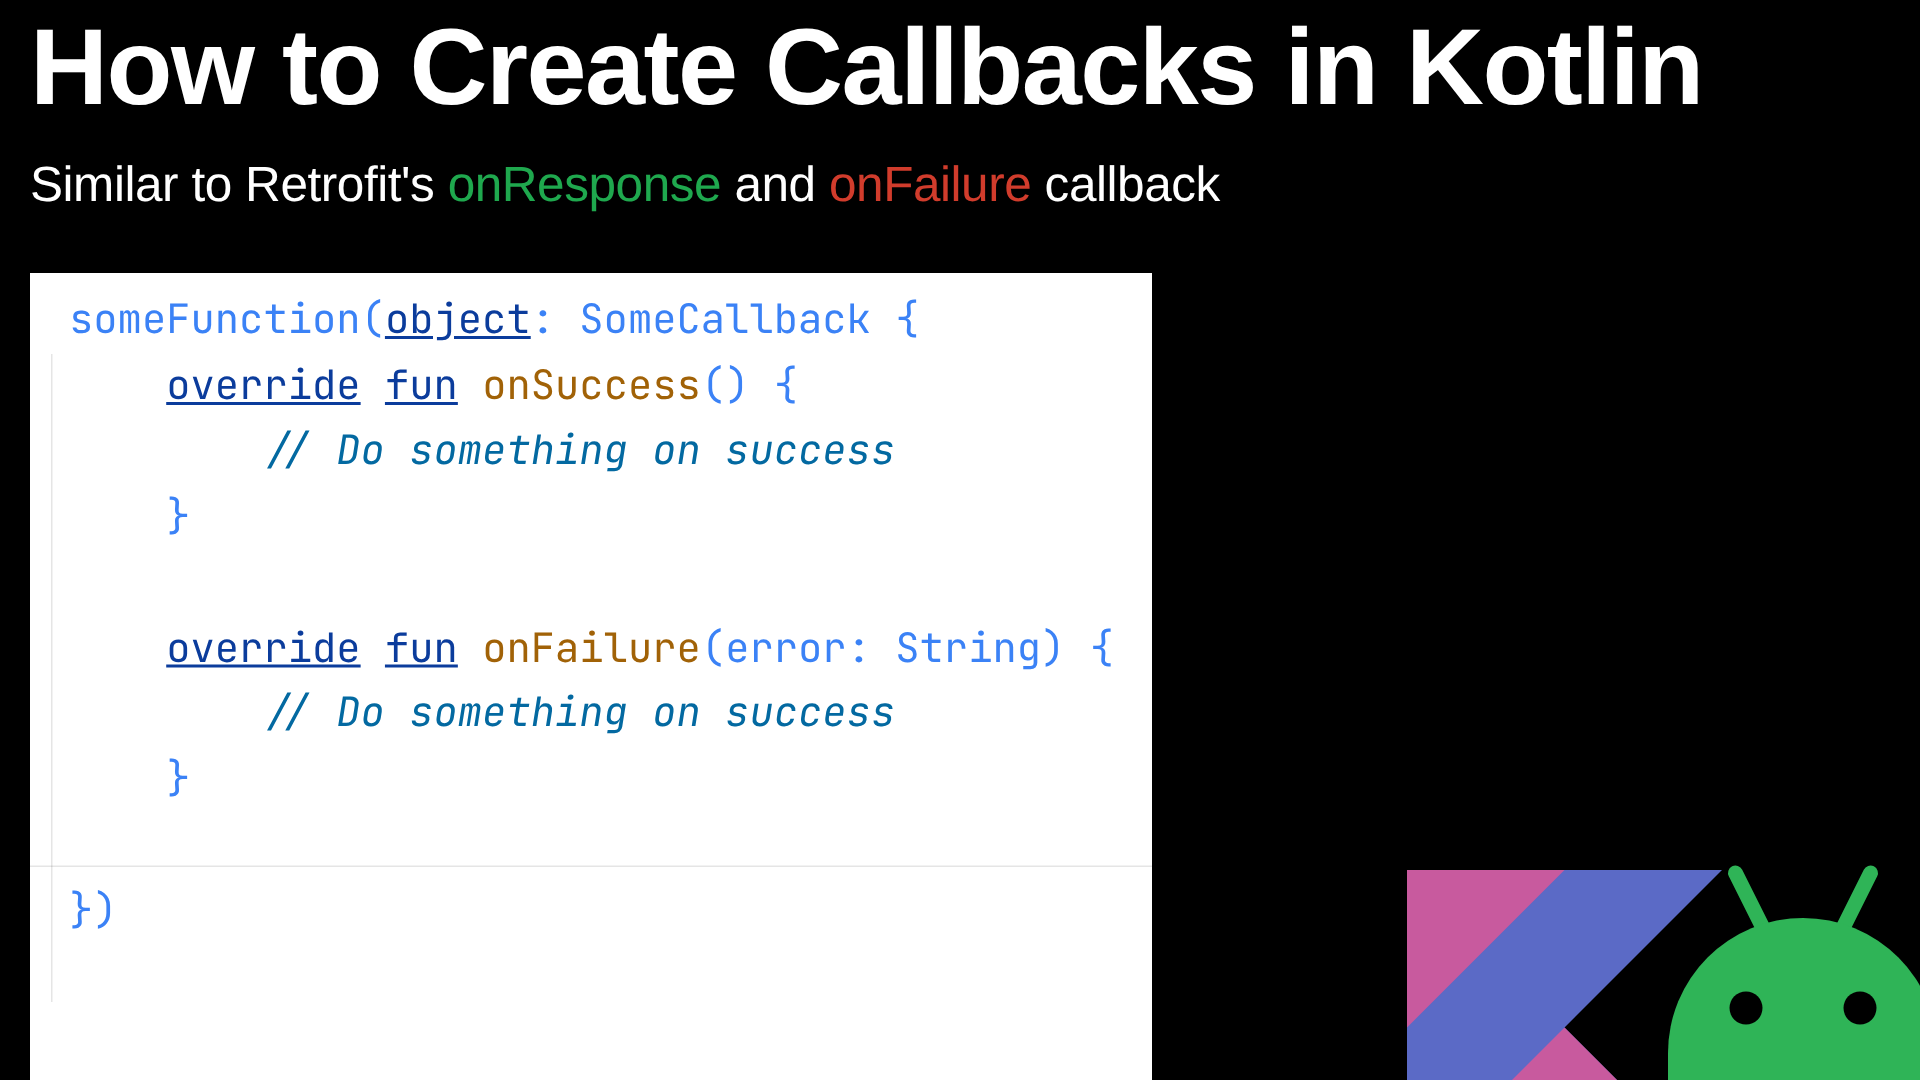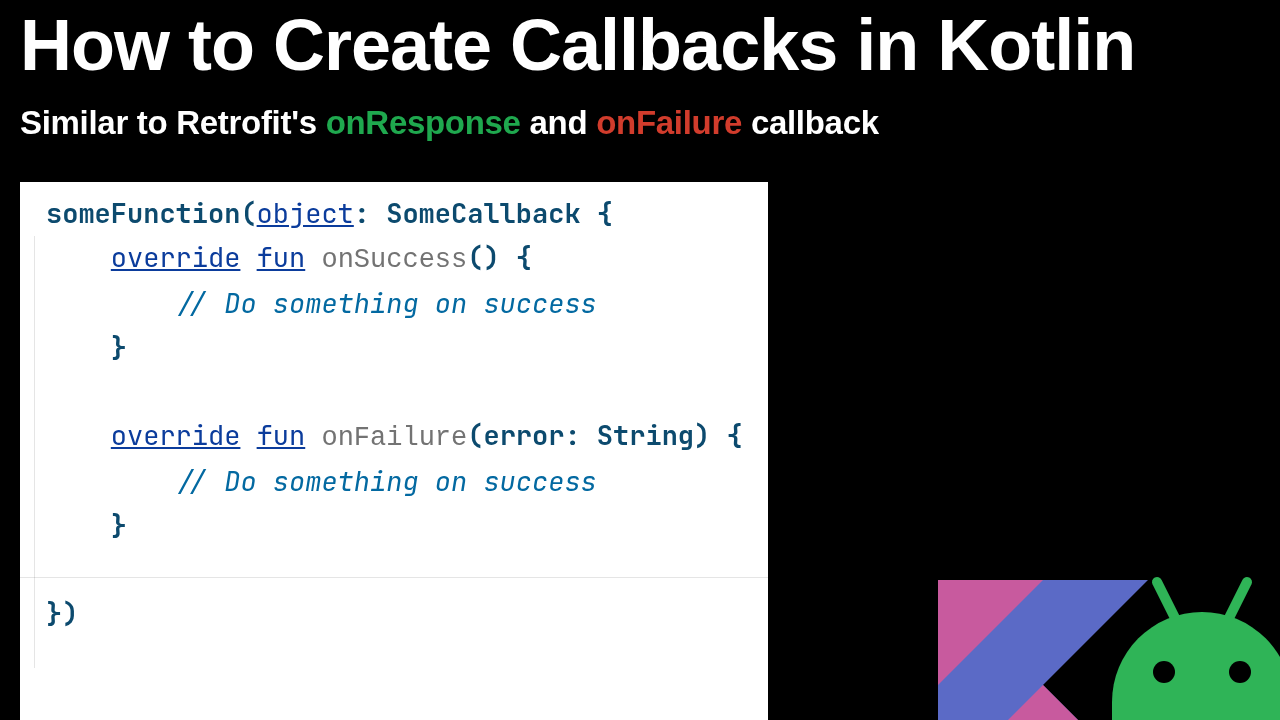--- a/index.html
+++ b/index.html
@@ -14,21 +14,21 @@
   .title {
     font-size: 72px;
     font-weight: 800;
     letter-spacing: -1px;
     padding: 8px 8px 0 20px;
     line-height: 1.05;
   }
 
   .subtitle {
     font-size: 33px;
-    font-weight: 700;
+    font-weight: 400;
     padding: 20px 0 18px 20px;
     letter-spacing: -0.3px;
   }
   .sub-green { color: #1fa84e; }
   .sub-red   { color: #d13c2c; }
 
   .code-card {
     position: absolute;
     left: 20px;
     top: 182px;
@@ -60,23 +60,23 @@
   .row-sep {
     position: absolute;
     left: 0;
     right: 0;
     border-top: 1px solid rgba(0,0,0,0.10);
   }
   .row-sep.s1 { top: 395px; }
 
   
   .tok-kw      { color: #0b3c9c; text-decoration: underline; }     
-  .tok-fn      { color: #737373; font-family: Liberation Mono, monospace; }     
+  .tok-fn      { color: #a16207; }     
   .tok-comment { color: #0369a1; font-style: italic; }
-  .tok-plain   { color: #0c4a6e; font-weight: bold; }
+  .tok-plain   { color: #3b82f6; }
 
   
   .kotlin-logo {
     position: absolute;
     right: 132px;
     bottom: -70px;
     width: 210px;
     height: 210px;
   }
   .kotlin-logo .square { fill: #5b6ac6; }

